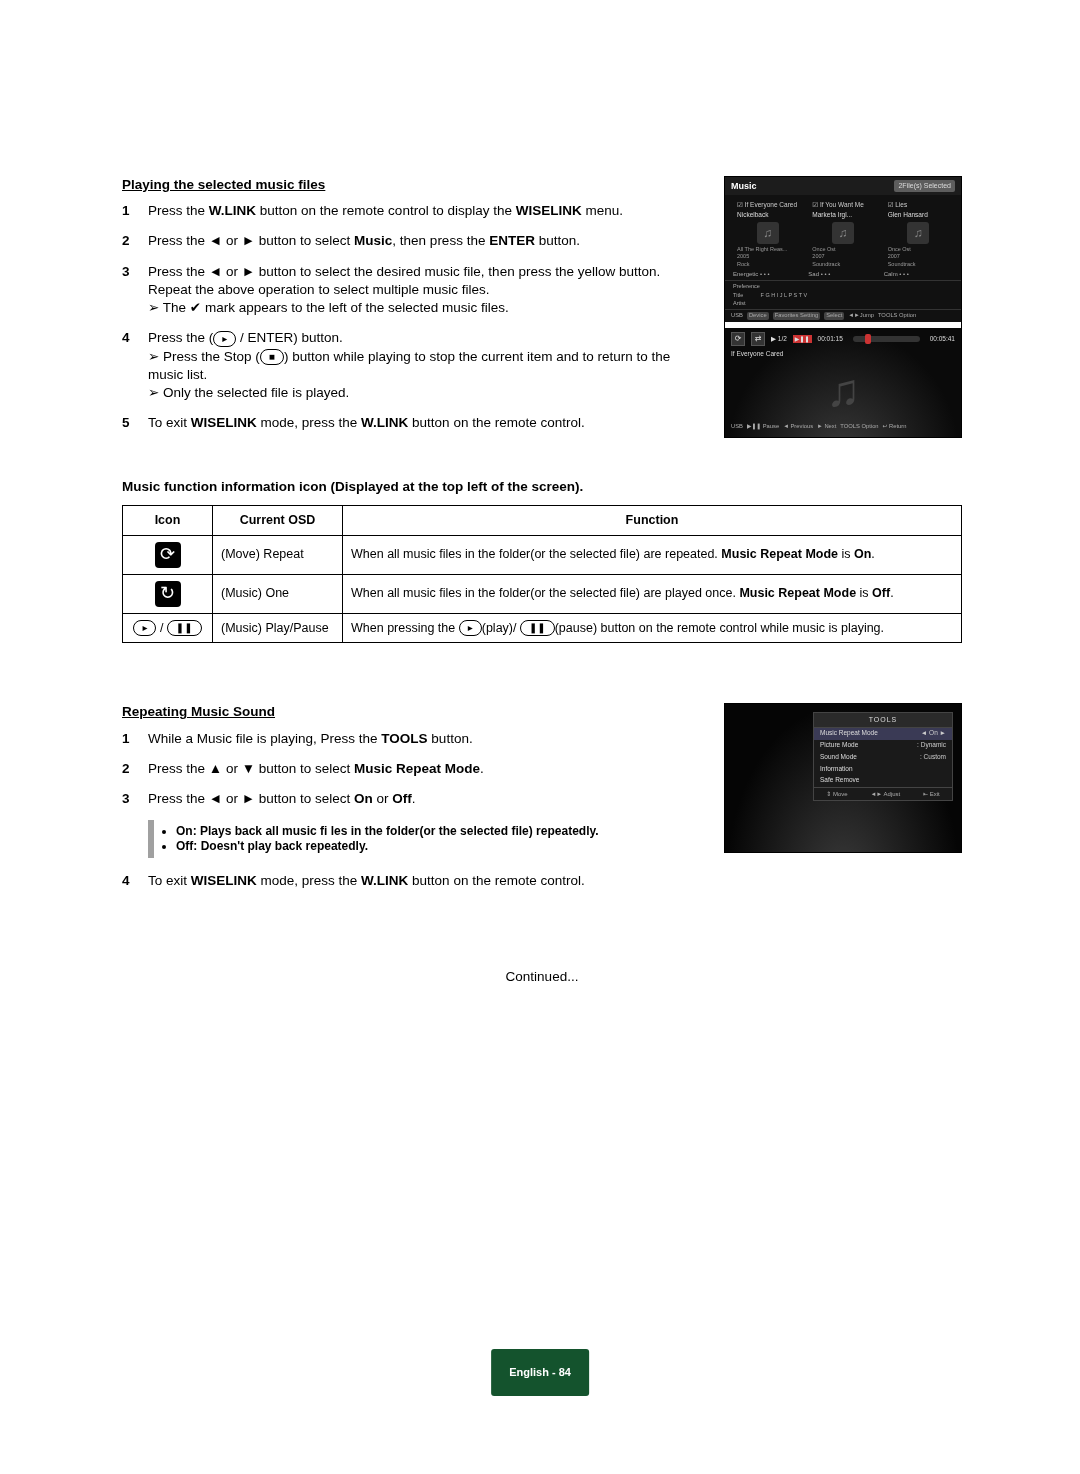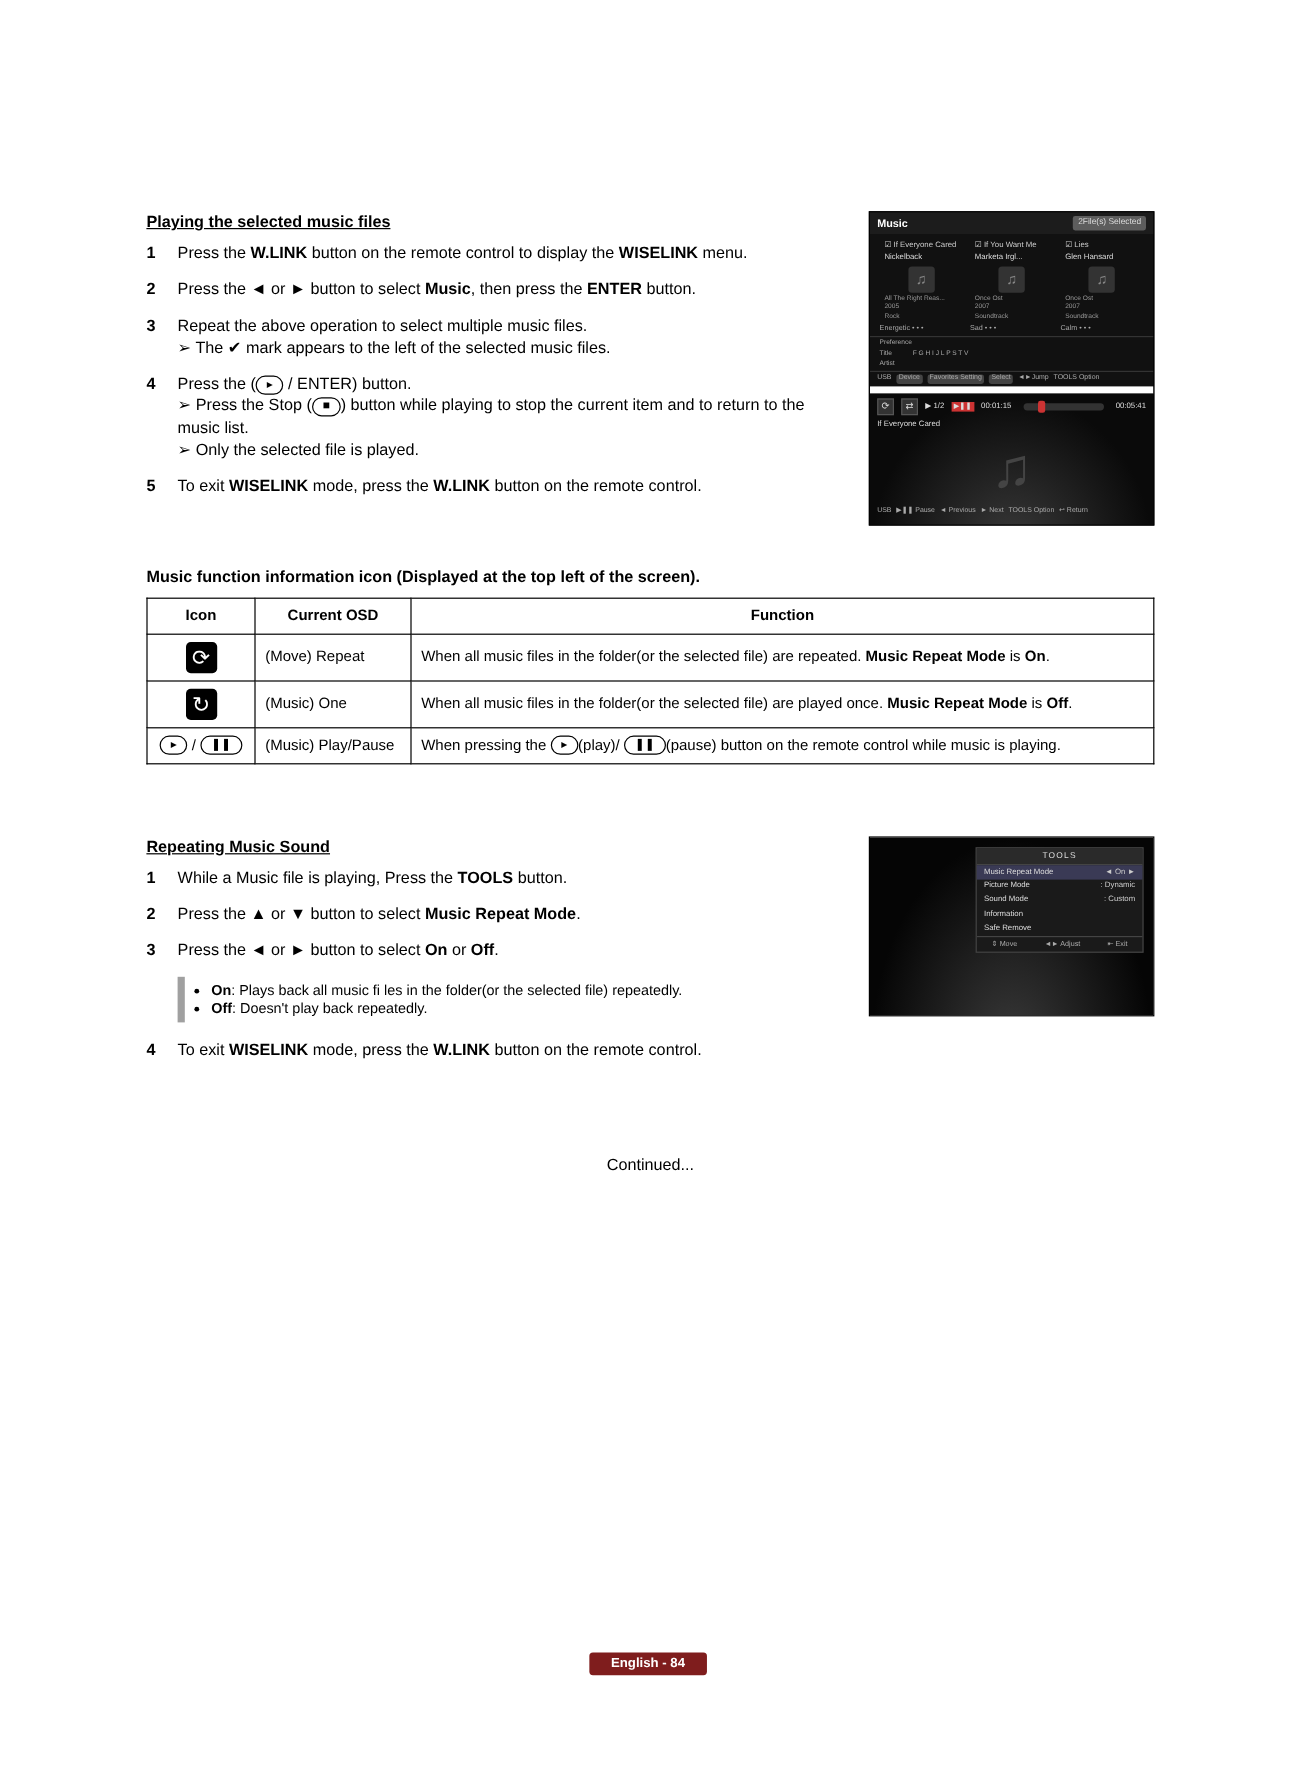--- a/index.html
+++ b/index.html
@@ -27,21 +27,21 @@
   .left-col { flex: 1; }
   .right-col { flex: 0 0 auto; }
   .section-title { font-weight: bold; text-decoration: underline; margin-bottom: 8px; }
   ol.steps { list-style: none; margin: 0; padding: 0; }
   ol.steps > li { display: flex; margin-bottom: 12px; }
   ol.steps > li .num { width: 26px; flex: 0 0 26px; font-weight: bold; }
   ol.steps > li .txt { flex: 1; }
   .arrow-line::before { content: "➢ "; }
   .small-note { font-size: 12px; line-height: 1.25; }
   .note-box { border-left: 6px solid #a0a0a0; padding: 4px 8px; margin: 6px 0 14px 26px; }
-  .note-box li { list-style: disc; margin-left: 14px; }
+  .note-box li { list-style: disc; margin-left: 14px; font-weight: bold; }
 
   .sub-heading { font-weight: bold; margin: 34px 0 8px 0; }
 
   .icon-btn {
     display: inline-flex;
     align-items: center;
     justify-content: center;
     border: 1px solid #000;
     border-radius: 10px;
     padding: 0 8px;
@@ -112,22 +112,22 @@
   }
   .scr2 .tools .thdr { text-align:center; background:#2a2a2a; padding:2px 0; border-bottom:1px solid #444; font-size:7px; letter-spacing:1px;}
   .scr2 .tools .row { display:flex; justify-content:space-between; padding:1.5px 6px; font-size:6.5px; }
   .scr2 .tools .row.sel { background:#3a3a55; }
   .scr2 .tools .row .val { color:#ccc; }
   .scr2 .tools .ft { border-top:1px solid #444; padding:2px 4px; display:flex; gap:6px; font-size:6px; color:#aaa; justify-content:space-around;}
 
   .continued { text-align:center; margin-top:66px; }
   .footer-pill {
     position:absolute; left:50%; transform:translateX(-50%); bottom:40px;
-    background:#7f1d1d; color:#fff; font-size:11px; font-weight:bold;
-    padding:2px 18px; border-radius:3px;
+    background:#14532d; color:#fff; font-size:11px; font-weight:bold;
+    padding:16px 18px; border-radius:3px;
   }
   .check::after { content:"✔"; }
 </style>
 </head>
 <body>
 
 <div class="page">
 
   <div class="two-col">
     <div class="left-col">
@@ -137,20 +137,21 @@
             <span class="num">1</span>
             <span class="txt">Press the <b>W.LINK</b> button on the remote control to display the <b>WISELINK</b> menu.</span>
           </li>
           <li>
             <span class="num">2</span>
             <span class="txt">Press the ◄ or ► button to select <b>Music</b>, then press the <b>ENTER</b> button.</span>
           </li>
           <li>
             <span class="num">3</span>
             <span class="txt">
+              <div>Press the ◄ or ► button to select the desired music file, then press the yellow button.</div>
               <div>Repeat the above operation to select multiple music files.</div>
               <div class="arrow-line">The <span class="check"></span> mark appears to the left of the selected music files.</div>
             </span>
           </li>
           <li>
             <span class="num">4</span>
             <span class="txt">
               <div>Press the (<span class="icon-btn">▸</span> / ENTER) button.</div>
               <div class="arrow-line">Press the Stop (<span class="icon-btn">■</span>) button while playing to stop the current item and to return to the music list.</div>
               <div class="arrow-line">Only the selected file is played.</div>

